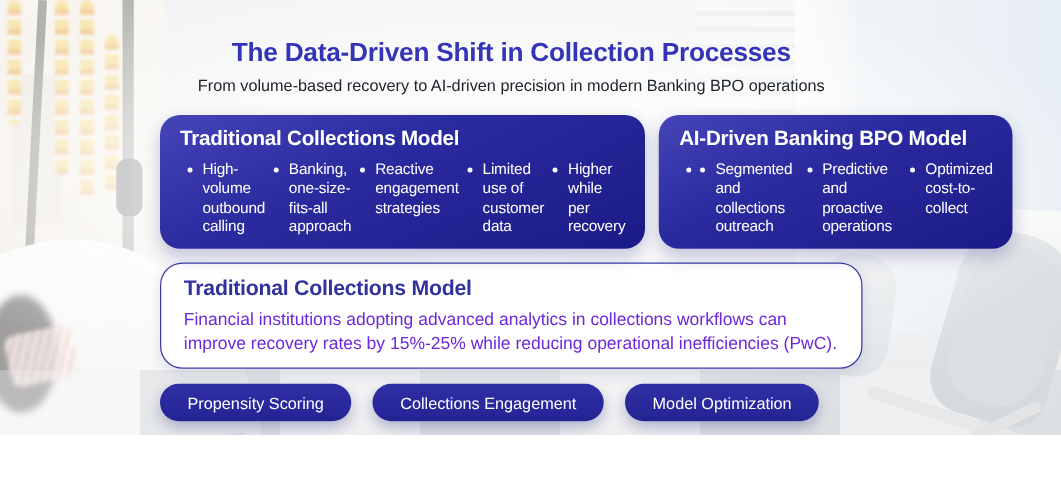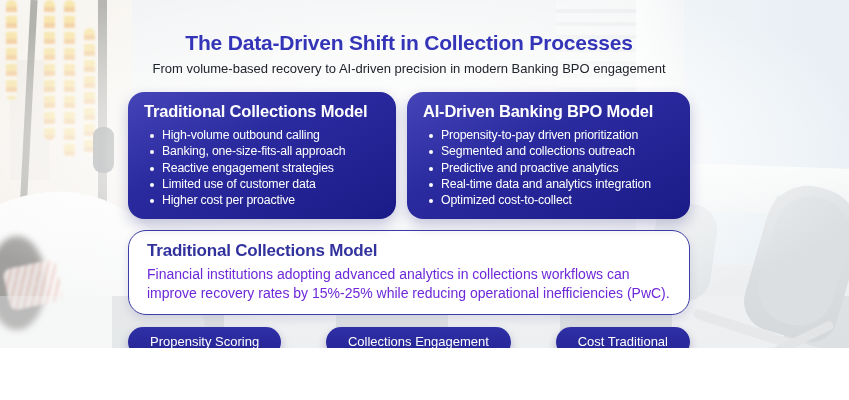--- a/index.html
+++ b/index.html
@@ -52,28 +52,28 @@
   .content{position:absolute;left:128px;top:0;width:562px;z-index:2;}
   .title{margin:30px 0 0;font-size:21px;line-height:1.25;font-weight:bold;color:#3434b8;text-align:center;letter-spacing:-.2px;}
   .subtitle{margin:5px 0 0;font-size:13px;line-height:1.3;color:#20242c;text-align:center;}
   .cards-row{display:flex;gap:11px;margin-top:14px;}
   .card{box-sizing:border-box;border-radius:16px;padding:10px 16px;color:#ffffff;
     background:linear-gradient(155deg,#4545b8 0%,#2b2ba0 40%,#1a1a87 100%);
     box-shadow:0 6px 14px rgba(30,30,120,.25);}
   .card-traditional{flex:0 0 268px;}
   .card-ai{flex:0 0 283px;}
   .card h2{margin:0 0 6px;font-size:16.5px;line-height:1.2;font-weight:bold;letter-spacing:-.2px;}
-  .card ul{margin:0;padding:0;list-style:none;display:flex;flex-direction:column;gap:1px;}
+  .card ul{margin:0;padding:0;list-style:none;display:flex;gap:1px;}
   .card li{display:flex;gap:8px;font-size:12.3px;line-height:1.25;letter-spacing:-.15px;}
   .dot{flex:none;width:4px;height:4px;border-radius:50%;background:#ffffff;margin:6px 0 0 6px;}
   .highlight{box-sizing:border-box;margin-top:11px;background:#ffffff;border:1.6px solid #3d3da8;border-radius:18px;
     padding:10px 18px;box-shadow:0 4px 10px rgba(40,40,120,.12);}
   .highlight h2{margin:0 0 4px;font-size:17px;line-height:1.2;font-weight:bold;color:#32329e;letter-spacing:-.2px;}
   .highlight p{margin:0;font-size:14px;line-height:1.38;color:#6d28d9;}
-  .tags-row{display:flex;justify-content:space-between;gap:17px;margin-top:12px;}
+  .tags-row{display:flex;justify-content:flex-start;gap:17px;margin-top:12px;}
   .tag{border:none;height:30px;padding:0 22px;border-radius:15px;color:#ffffff;font-size:13px;
     font-family:"Liberation Sans",sans-serif;background:linear-gradient(180deg,#3030a6,#232394);
     box-shadow:0 5px 10px rgba(30,30,120,.28);cursor:pointer;white-space:nowrap;}
 </style>
 </head>
 <body>
 
 <div class="stage">
 
   <div class="bg">
@@ -106,21 +106,21 @@
     <div class="wheel w2"></div>
     <div class="wheel w3"></div>
     <div class="wheel w4"></div>
     <div class="wheel w5"></div>
     <div class="wheel w6"></div>
   </div>
   <div class="veil" style="position:absolute;"></div>
 
   <div class="content">
     <h1 class="title">The Data-Driven Shift in Collection Processes</h1>
-    <p class="subtitle">From volume-based recovery to AI-driven precision in modern Banking BPO engagement</p>
+    <p class="subtitle">From volume-based recovery to AI-driven precision in modern Banking BPO operations</p>
 
     <div class="cards-row">
       <section class="card card-traditional">
         <h2>Traditional Collections Model</h2>
         <ul>
             <li>
             <span class="dot"></span>
             <span>High-volume outbound calling</span>
           </li>
             <li>
@@ -130,55 +130,50 @@
             <li>
             <span class="dot"></span>
             <span>Reactive engagement strategies</span>
           </li>
             <li>
             <span class="dot"></span>
             <span>Limited use of customer data</span>
           </li>
             <li>
             <span class="dot"></span>
-            <span>Higher cost per proactive</span>
+            <span>Higher while per recovery</span>
           </li>
           </ul>
       </section>
       <section class="card card-ai">
         <h2>AI-Driven Banking BPO Model</h2>
         <ul>
             <li>
             <span class="dot"></span>
-            <span>Propensity-to-pay driven prioritization</span>
           </li>
             <li>
             <span class="dot"></span>
             <span>Segmented and collections outreach</span>
           </li>
             <li>
             <span class="dot"></span>
-            <span>Predictive and proactive analytics</span>
-          </li>
-            <li>
-            <span class="dot"></span>
-            <span>Real-time data and analytics integration</span>
+            <span>Predictive and proactive operations</span>
           </li>
             <li>
             <span class="dot"></span>
             <span>Optimized cost-to-collect</span>
           </li>
           </ul>
       </section>
     </div>
 
     <section class="highlight">
       <h2>Traditional Collections Model</h2>
       <p>Financial institutions adopting advanced analytics in collections workflows can improve recovery rates by 15%-25% while reducing operational inefficiencies (PwC).</p>
     </section>
 
     <div class="tags-row">
         <button class="tag">Propensity Scoring</button>
         <button class="tag">Collections Engagement</button>
-        <button class="tag">Cost Traditional</button>
+        <button class="tag">Model Optimization</button>
       </div>
   </div>
 </div>
 
 </body></html>

